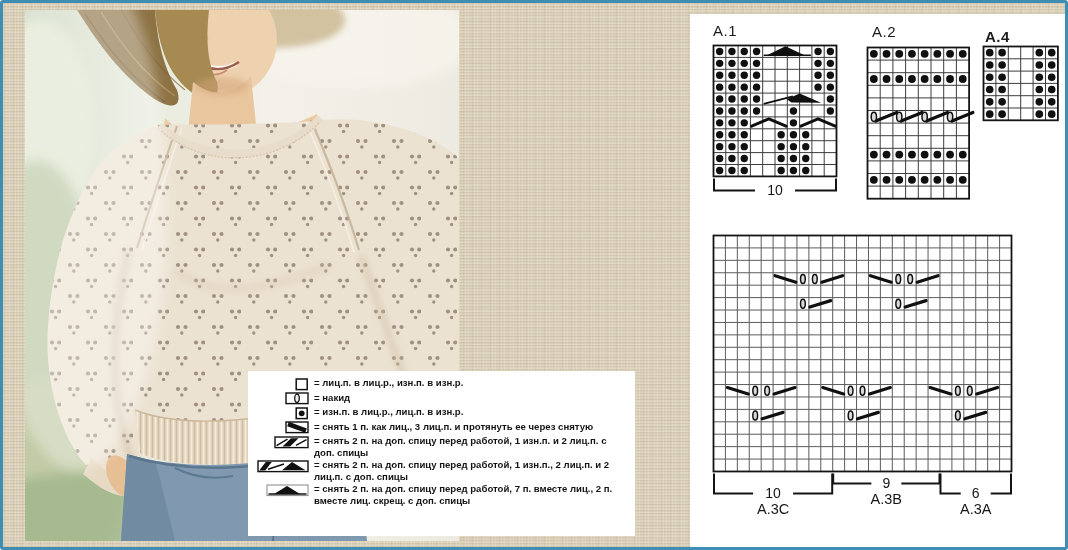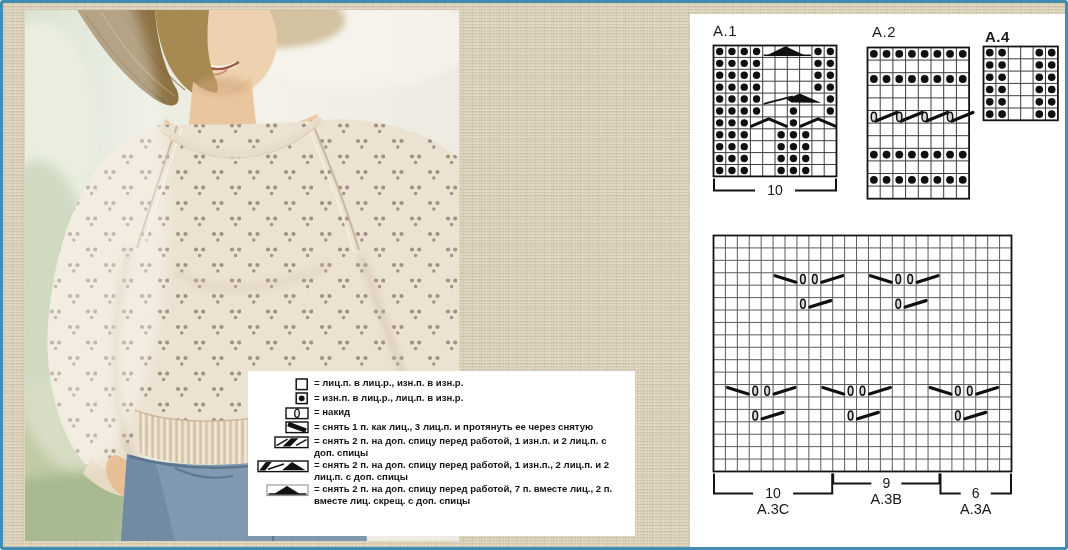--- a/index.html
+++ b/index.html
@@ -131,36 +131,36 @@
         <div class="leg-row">
           <span class="leg-sym">
             <svg width="15" height="13">
               <rect x="1.2" y="1" width="11" height="10.6" fill="#fff" stroke="#111" stroke-width="1.5"></rect>
             </svg>
           </span>
           <span class="leg-txt">= лиц.п. в лиц.р., изн.п. в изн.р.</span>
         </div>
         <div class="leg-row">
           <span class="leg-sym">
-            <svg width="15" height="13">
-              <rect x="1.2" y="1" width="11" height="10.6" fill="#fff" stroke="#111" stroke-width="1.5"></rect>
-              <circle cx="6.7" cy="6.3" r="2.9" fill="#111"></circle>
-            </svg>
-          </span>
-          <span class="leg-txt">= изн.п. в лиц.р., лиц.п. в изн.р.</span>
-        </div>
-        <div class="leg-row">
-          <span class="leg-sym">
             <svg width="25" height="13">
               <rect x="1" y="1" width="22" height="10.6" fill="#fff" stroke="#111" stroke-width="1.4"></rect>
               <line x1="12" y1="1" x2="12" y2="11.6" stroke="#111" stroke-width="1"></line>
               <ellipse cx="12" cy="6.3" rx="2.3" ry="4.1" fill="#eee" stroke="#111" stroke-width="1.3"></ellipse>
             </svg>
           </span>
           <span class="leg-txt">= накид</span>
+        </div>
+        <div class="leg-row">
+          <span class="leg-sym">
+            <svg width="15" height="13">
+              <rect x="1.2" y="1" width="11" height="10.6" fill="#fff" stroke="#111" stroke-width="1.5"></rect>
+              <circle cx="6.7" cy="6.3" r="2.9" fill="#111"></circle>
+            </svg>
+          </span>
+          <span class="leg-txt">= изн.п. в лиц.р., лиц.п. в изн.р.</span>
         </div>
         <div class="leg-row">
           <span class="leg-sym">
             <svg width="25" height="13">
               <rect x="1" y="1" width="22" height="10.6" fill="#fff" stroke="#111" stroke-width="1.4"></rect>
               <line x1="3" y1="3" x2="21" y2="9.6" stroke="#111" stroke-width="4.6"></line>
             </svg>
           </span>
           <span class="leg-txt">= снять 1 п. как лиц., 3 лиц.п. и протянуть ее через снятую</span>
         </div>

